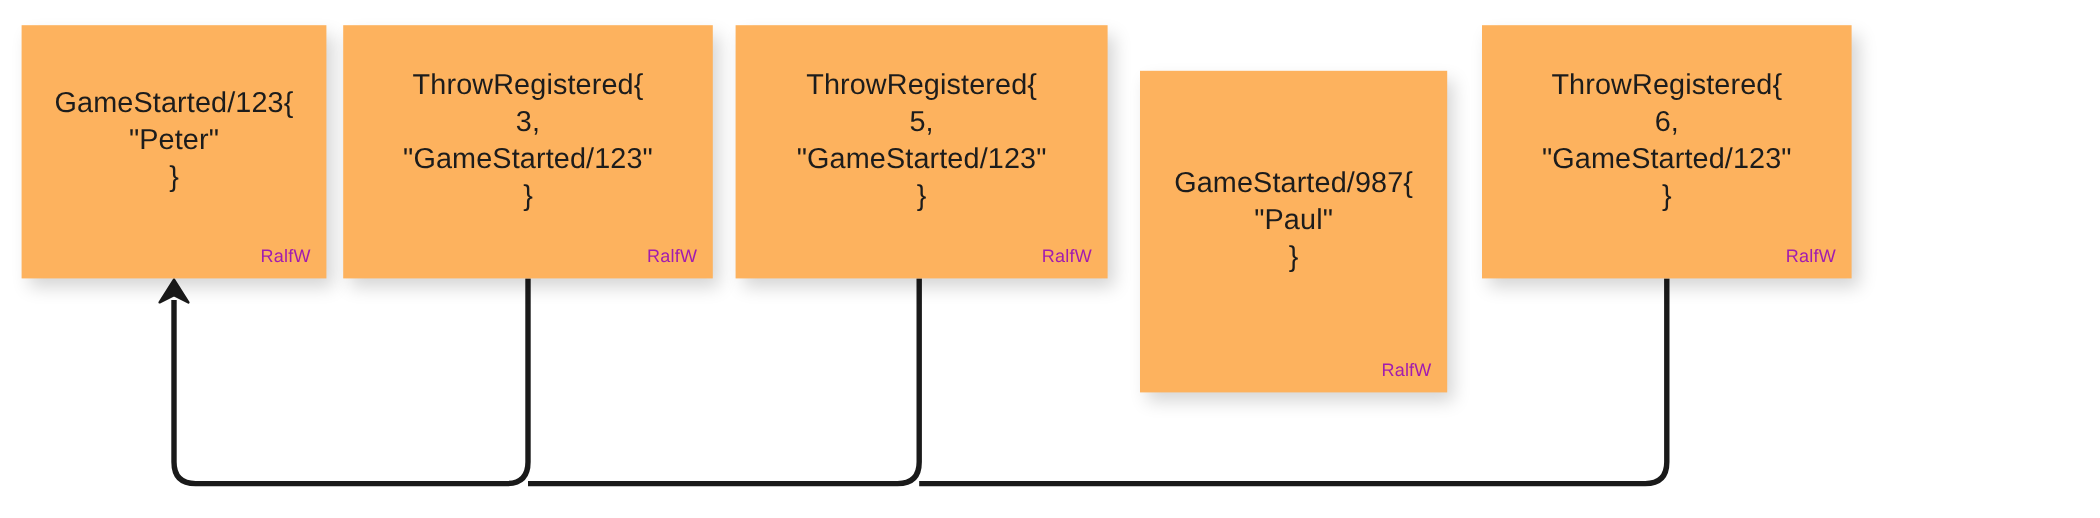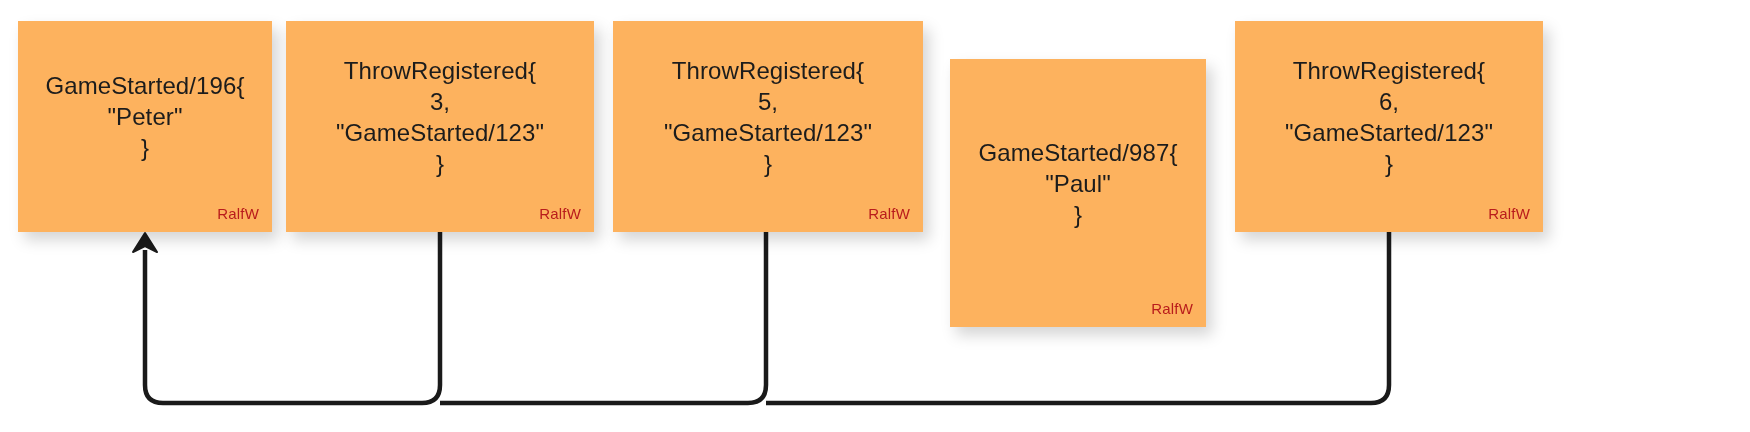--- a/index.html
+++ b/index.html
@@ -46,21 +46,21 @@
     white-space: pre-line;
     letter-spacing: 0.1px;
   }
   .sticky-author {
     position: absolute;
     right: 13px;
     bottom: 9px;
     font-family: "Liberation Sans", sans-serif;
     font-size: 15px;
     line-height: 18px;
-    color: #b91c1c;
+    color: #a21caf;
     letter-spacing: 0.2px;
   }
 </style>
 </head>
 <body>
 
 <div id="canvas">
 
   <svg class="arrow-layer" viewBox="0 0 1750 432" width="1750" height="432" xmlns="http://www.w3.org/2000/svg">
 
@@ -72,21 +72,21 @@
     <g>
       <path d="M 766 232 L 766 385 Q 766 403 748 403 L 440 403" fill="none" stroke="#1a1a1a" stroke-width="4.5" stroke-linecap="butt"></path>
     </g>
 
     <g>
       <path d="M 1389 232 L 1389 385 Q 1389 403 1371 403 L 766 403" fill="none" stroke="#1a1a1a" stroke-width="4.5" stroke-linecap="butt"></path>
     </g>
   </svg>
 
   <div class="sticky" style="left:18px; top:21px; width:254px; height:211px;">
-    <div class="sticky-text">GameStarted/196{
+    <div class="sticky-text">GameStarted/123{
 "Peter"
 }</div>
     <div class="sticky-author">RalfW</div>
   </div>
 
   <div class="sticky" style="left:286px; top:21px; width:308px; height:211px;">
     <div class="sticky-text">ThrowRegistered{
 3,
 "GameStarted/123"
 }</div>

